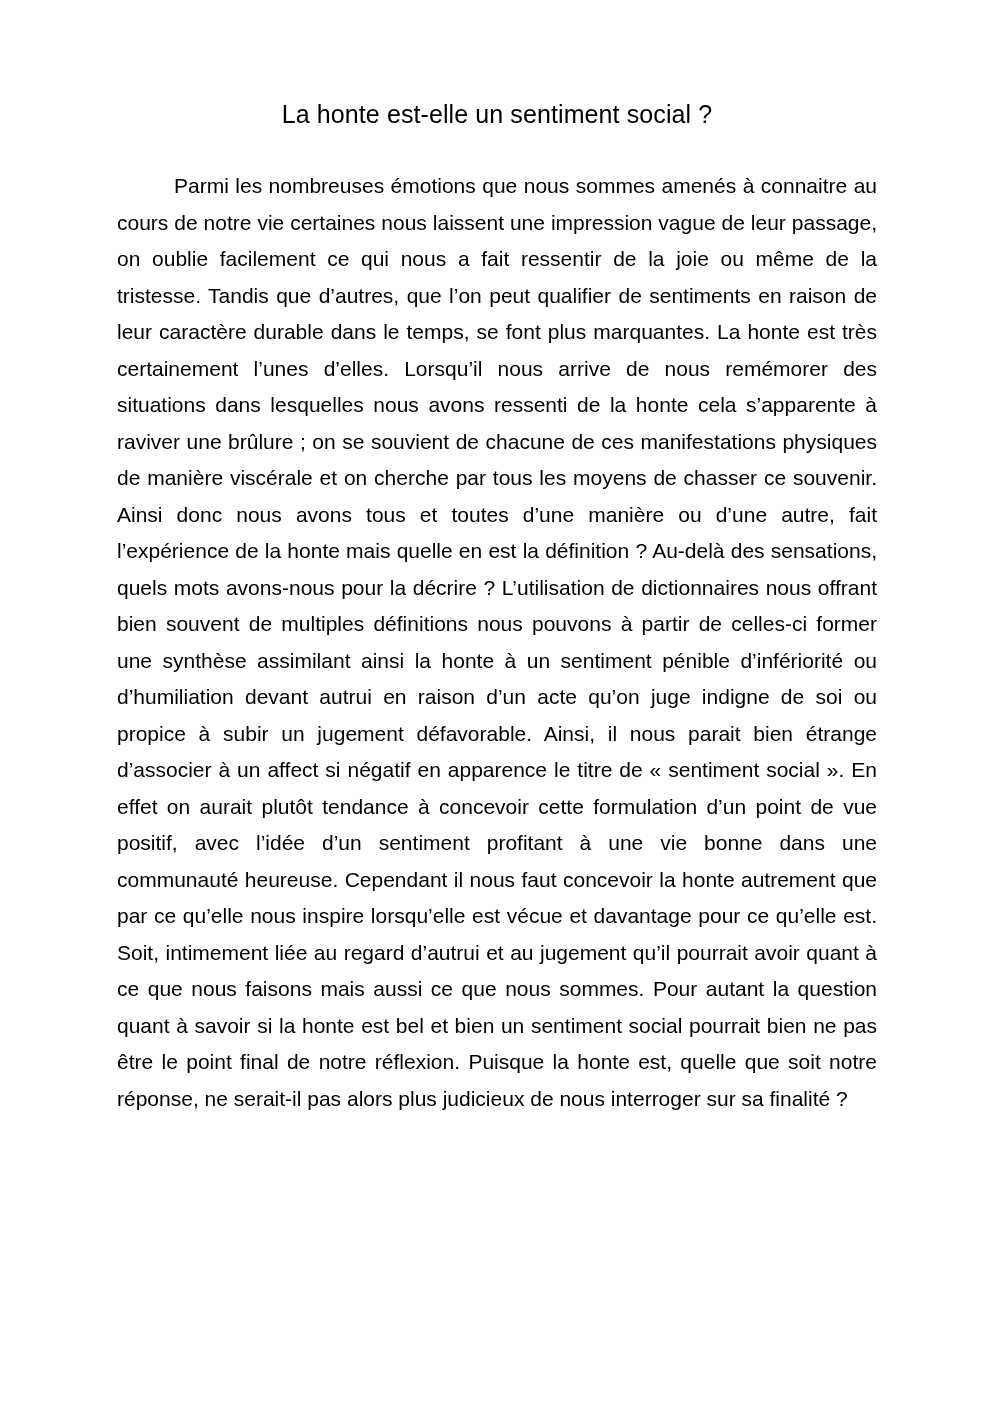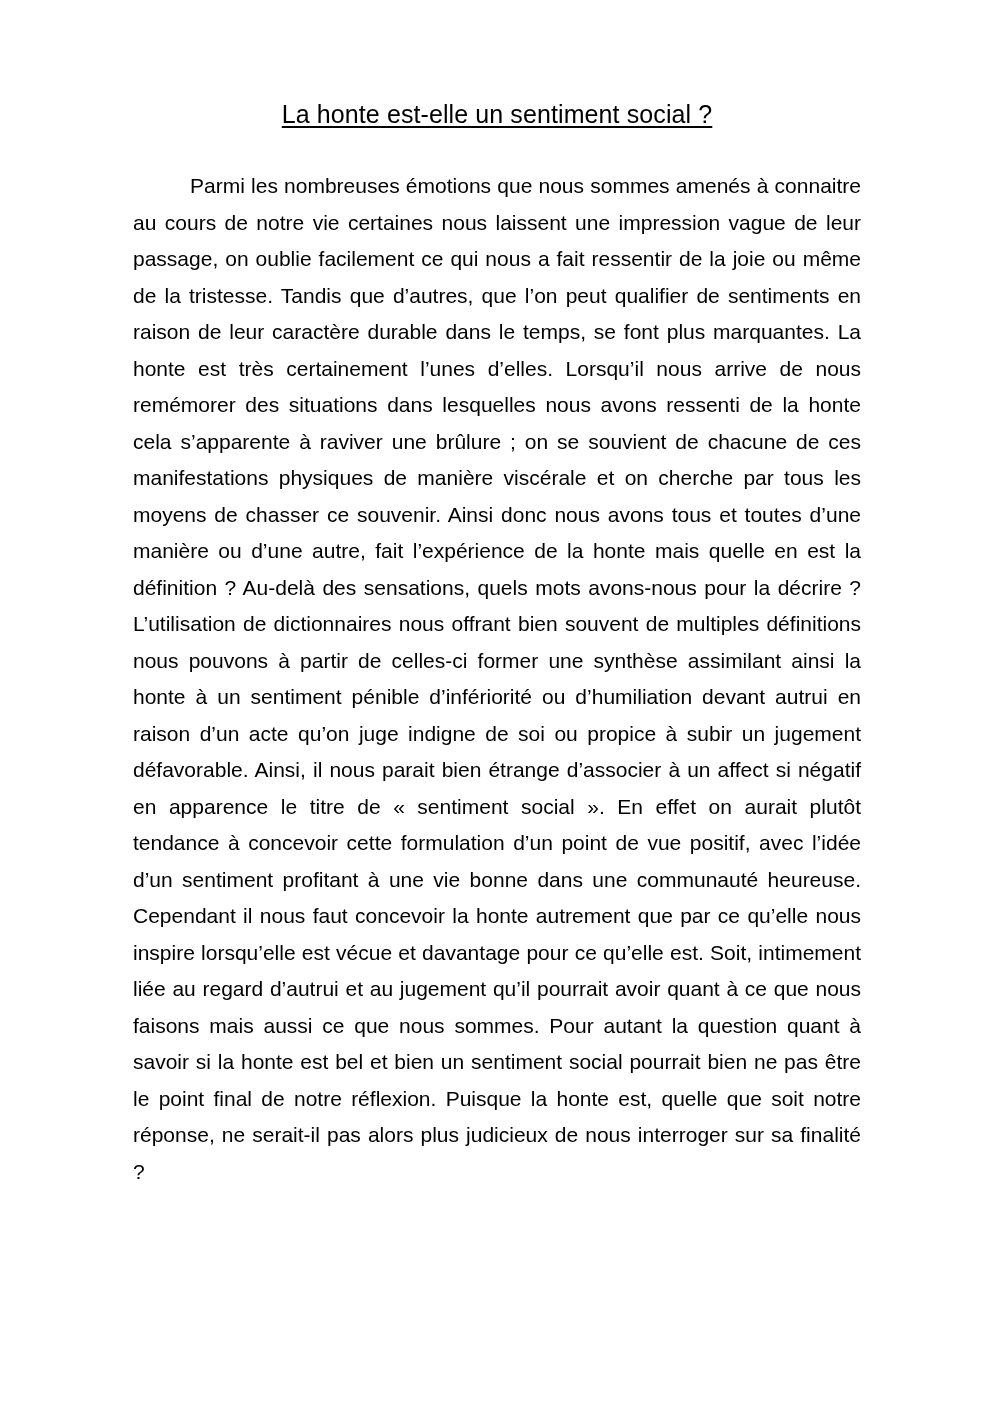--- a/index.html
+++ b/index.html
@@ -30,27 +30,26 @@
   .doc-title {
     text-align: center;
     font-size: 25px;
     line-height: 36px;
     font-weight: normal;
     margin: 0 0 36px 0;
     padding: 0;
     letter-spacing: 0.1px;
   }
   .doc-title .title-text {
-    text-decoration: underline;
     text-underline-offset: 3px;
     text-decoration-thickness: 1.5px;
     margin-top: 40px;
   }
   .doc-paragraph {
-    margin: 16px;
+    margin: 0;
     padding: 0;
     text-align: justify;
     text-justify: inter-word;
     font-size: 21px;
     line-height: 36.5px;
     text-indent: 57px;
     hyphens: none;
     word-spacing: 0px;
   }
 </style>

